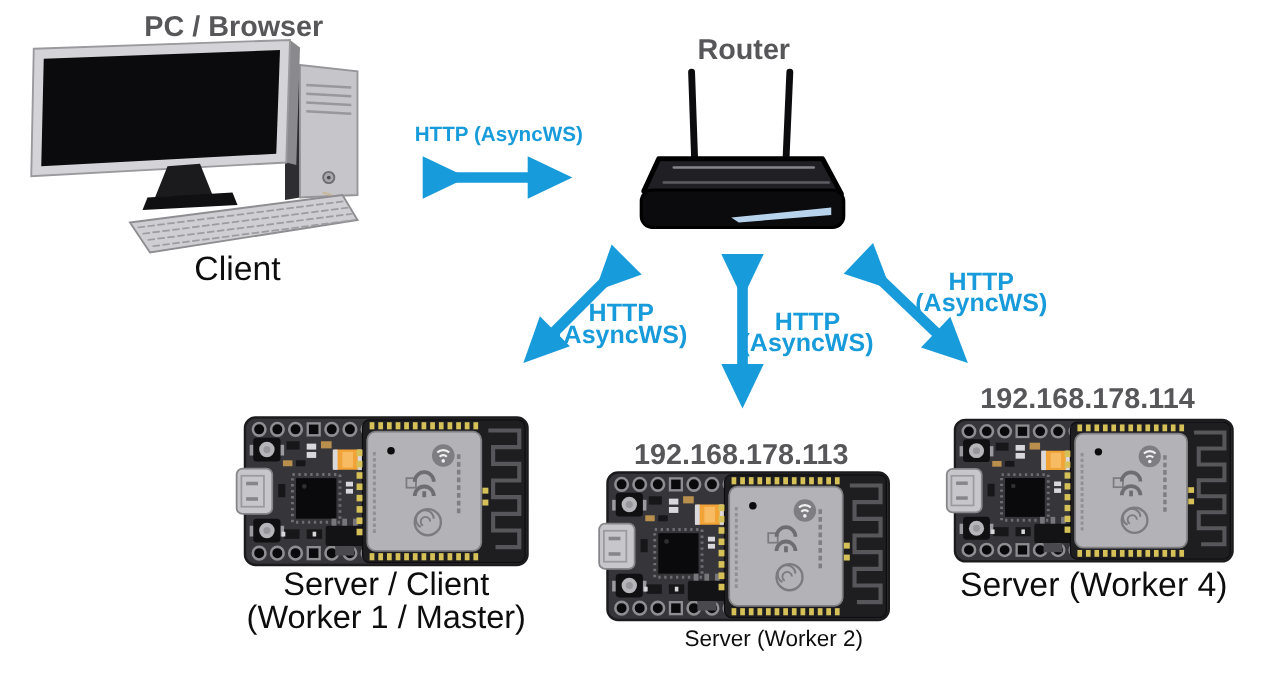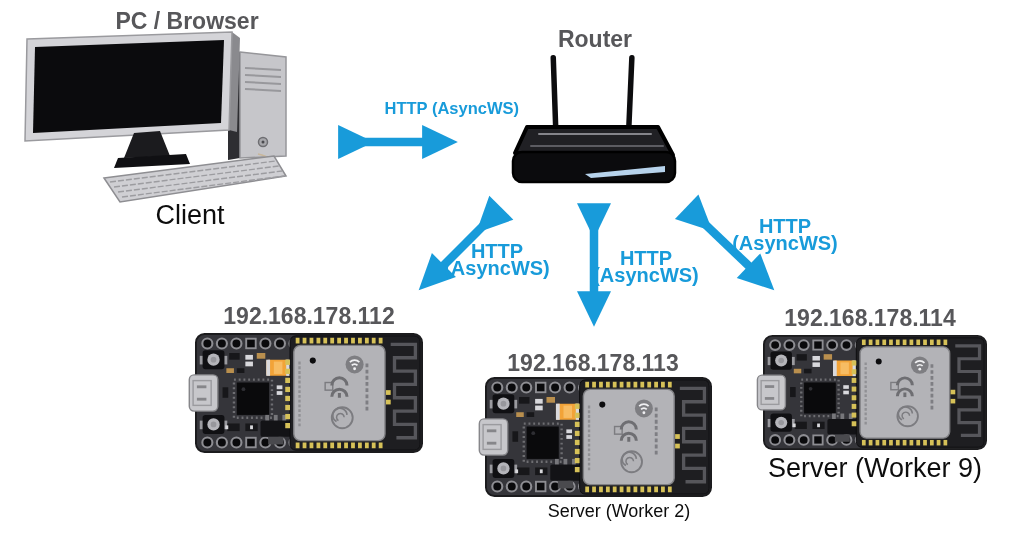--- a/index.html
+++ b/index.html
@@ -196,47 +196,50 @@
       </marker>
     </defs>
     <g stroke="#189bda" stroke-width="8.5" fill="none">
       <line x1="356" y1="142" x2="440" y2="142" marker-start="url(#ah)" marker-end="url(#ah)"></line>
       <line x1="488.7" y1="220.3" x2="431.3" y2="277.7" marker-start="url(#ah)" marker-end="url(#ah)"></line>
       <line x1="594" y1="221" x2="594" y2="309" marker-start="url(#ah)" marker-end="url(#ah)"></line>
       <line x1="699.6" y1="219" x2="761.4" y2="278" marker-start="url(#ah)" marker-end="url(#ah)"></line>
     </g>
   </svg>
 
-  <div class="abs linklabel" style="left:279px;top:100px;width:240px;font-size:16.5px;text-align:right;">HTTP (AsyncWS)</div>
+  <div class="abs linklabel" style="left:279px;top:100px;width:240px;font-size:16.5px;">HTTP (AsyncWS)</div>
 
   <div class="abs linklabel" style="left:422px;top:243px;width:150px;">
     <div>HTTP</div>
     <div>(AsyncWS)</div>
   </div>
 
   <div class="abs linklabel" style="left:571px;top:250px;width:150px;">
     <div>HTTP</div>
     <div>(AsyncWS)</div>
   </div>
 
   <div class="abs linklabel" style="left:710px;top:218px;width:150px;">
     <div>HTTP</div>
     <div>(AsyncWS)</div>
   </div>
 
-  <div class="abs ip" style="left:209px;top:303px;width:200px;">192.168.178.112</div>
   <svg class="abs" style="left:195px;top:333px" width="228" height="120" viewBox="0 0 240 126" preserveAspectRatio="none">
       <use href="#esp32"></use>
     </svg>
+  <div class="abs caption" style="left:159px;top:454px;width:300px;">
+    <div>Server / Client</div>
+    <div>(Worker 1 / Master)</div>
+  </div>
 
   <div class="abs ip" style="left:493px;top:350px;width:200px;">192.168.178.113</div>
   <svg class="abs" style="left:485px;top:377px" width="227" height="120" viewBox="0 0 240 126" preserveAspectRatio="none">
       <use href="#esp32"></use>
     </svg>
   <div class="abs caption" style="left:469px;top:498px;width:300px;font-size:18px;">Server (Worker 2)</div>
 
   <div class="abs ip" style="left:770px;top:305px;width:200px;">192.168.178.114</div>
   <svg class="abs" style="left:763px;top:335px" width="224" height="115" viewBox="0 0 240 126" preserveAspectRatio="none">
       <use href="#esp32"></use>
     </svg>
-  <div class="abs caption" style="left:725px;top:455px;width:300px;font-size:27px;">Server (Worker 9)</div>
+  <div class="abs caption" style="left:725px;top:455px;width:300px;font-size:27px;">Server (Worker 4)</div>
 
 </div>
 
 </body></html>

